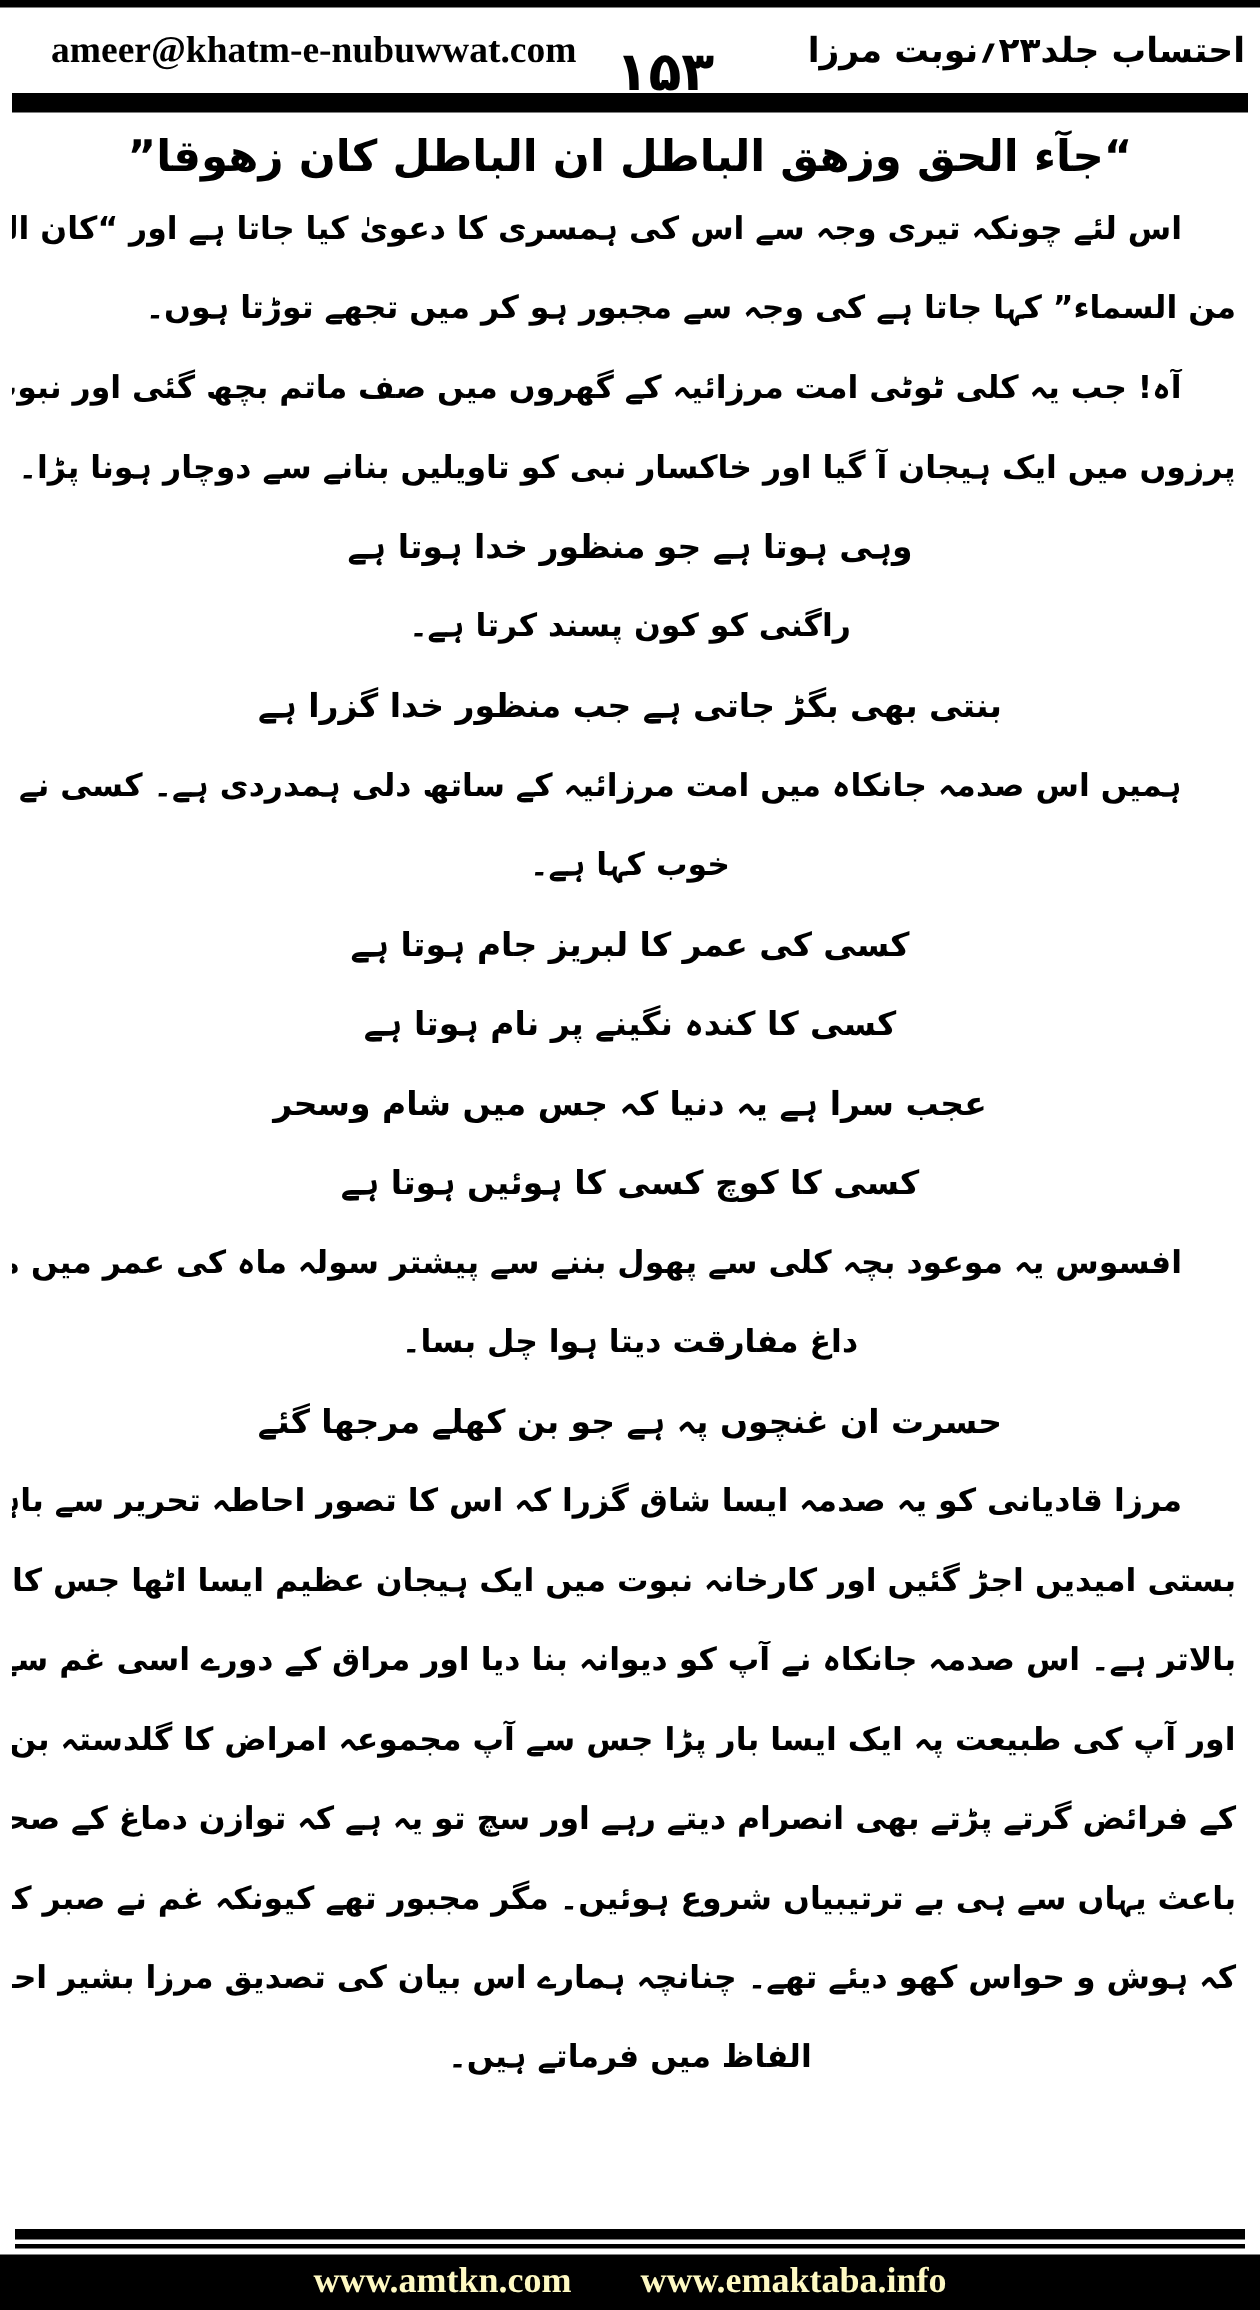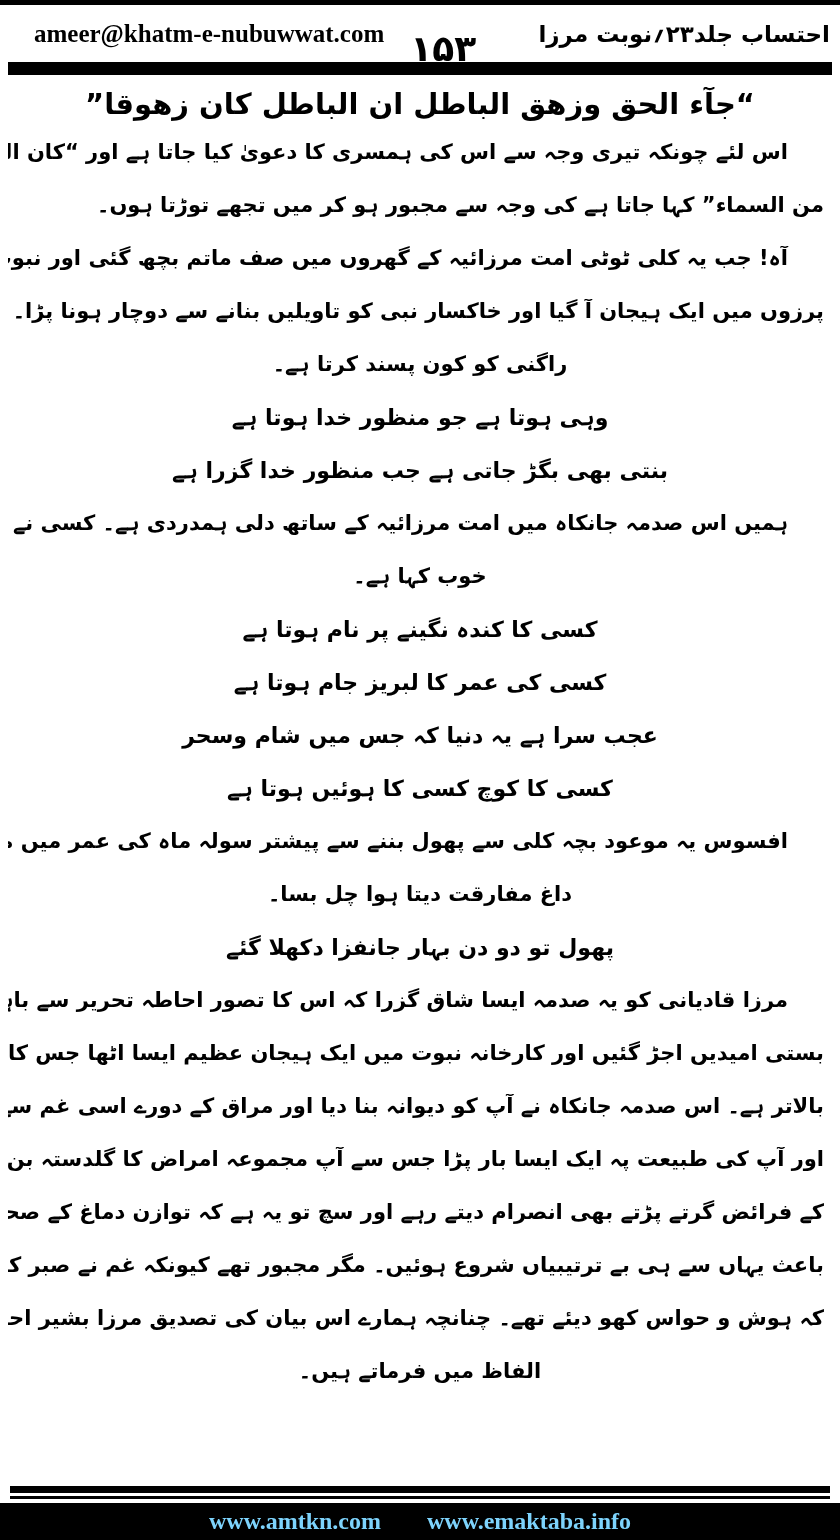--- a/index.html
+++ b/index.html
@@ -34,21 +34,21 @@
     padding:0 8px;
   }
   .center{text-align:center;}
   .indent{text-indent:36px;}
   .arabic{font-size:29px;}
   .verse{font-size:22px;}
   .footer{position:absolute;bottom:0;left:0;width:100%;}
   .footer-rule-thick{height:7px;background:#000;margin:0 10px 3px 10px;}
   .footer-rule-thin{height:3px;background:#000;margin:0 10px 4px 10px;}
   .footer-bar{
-    height:37px;background:#000;color:#7dd3fc;
+    height:37px;background:#000;color:#fef9c3;
     display:flex;align-items:center;justify-content:center;gap:46px;
     font:700 24px "Liberation Serif", serif;
   }
 </style>
 </head>
 <body>
 
 <div class="page">
 
   <div class="top-rule"></div>
@@ -60,32 +60,32 @@
   </div>
 
   <div class="header-rule"></div>
 
   <div class="body-text">
     <div class="ln center arabic">“جآء الحق وزهق الباطل ان الباطل كان زهوقا”</div>
     <div class="ln indent">اس لئے چونکہ تیری وجہ سے اس کی ہمسری کا دعویٰ کیا جاتا ہے اور “کان اللہ نزل</div>
     <div class="ln">من السماء” کہا جاتا ہے کی وجہ سے مجبور ہو کر میں تجھے توڑتا ہوں۔</div>
     <div class="ln indent">آہ! جب یہ کلی ٹوٹی امت مرزائیہ کے گھروں میں صف ماتم بچھ گئی اور نبوت کے</div>
     <div class="ln">پرزوں میں ایک ہیجان آ گیا اور خاکسار نبی کو تاویلیں بنانے سے دوچار ہونا پڑا۔ مگر بے وقت کی</div>
+    <div class="ln center verse">وہی ہوتا ہے جو منظور خدا ہوتا ہے</div>
     <div class="ln center">راگنی کو کون پسند کرتا ہے۔</div>
-    <div class="ln center verse">وہی ہوتا ہے جو منظور خدا ہوتا ہے</div>
     <div class="ln center verse">بنتی بھی بگڑ جاتی ہے جب منظور خدا گزرا ہے</div>
     <div class="ln indent">ہمیں اس صدمہ جانکاہ میں امت مرزائیہ کے ساتھ دلی ہمدردی ہے۔ کسی نے کیا</div>
     <div class="ln center">خوب کہا ہے۔</div>
+    <div class="ln center verse">کسی کی عمر کا لبریز جام ہوتا ہے</div>
     <div class="ln center verse">کسی کا کندہ نگینے پر نام ہوتا ہے</div>
-    <div class="ln center verse">کسی کی عمر کا لبریز جام ہوتا ہے</div>
     <div class="ln center verse">عجب سرا ہے یہ دنیا کہ جس میں شام وسحر</div>
     <div class="ln center verse">کسی کا کوچ کسی کا ہوئیں ہوتا ہے</div>
     <div class="ln indent">افسوس یہ موعود بچہ کلی سے پھول بننے سے پیشتر سولہ ماہ کی عمر میں مرزا قادیانی کو بے</div>
     <div class="ln center">داغ مفارقت دیتا ہوا چل بسا۔</div>
-    <div class="ln center verse">پھول تو دو دن بہار جانفزا دکھلا گئے</div>
+    <div class="ln center verse">حسرت ان غنچوں پہ ہے جو بن کھلے مرجھا گئے</div>
     <div class="ln indent">مرزا قادیانی کو یہ صدمہ ایسا شاق گزرا کہ اس کا تصور احاطہ تحریر سے باہر ہے۔ آپ کی</div>
     <div class="ln">بستی امیدیں اجڑ گئیں اور کارخانہ نبوت میں ایک ہیجان عظیم ایسا اٹھا جس کا تصور احاطہ تفکر سے</div>
     <div class="ln">بالاتر ہے۔ اس صدمہ جانکاہ نے آپ کو دیوانہ بنا دیا اور مراق کے دورے اسی غم سے شروع ہوئے</div>
     <div class="ln">اور آپ کی طبیعت پہ ایک ایسا بار پڑا جس سے آپ مجموعہ امراض کا گلدستہ بن گئے۔ مگر تاہم نبوت</div>
     <div class="ln">کے فرائض گرتے پڑتے بھی انصرام دیتے رہے اور سچ تو یہ ہے کہ توازن دماغ کے صحیح نہ رہنے کے</div>
     <div class="ln">باعث یہاں سے ہی بے ترتیبیاں شروع ہوئیں۔ مگر مجبور تھے کیونکہ غم نے صبر کو ایسا تاراج کیا تھا</div>
     <div class="ln">کہ ہوش و حواس کھو دیئے تھے۔ چنانچہ ہمارے اس بیان کی تصدیق مرزا بشیر احمد صاحب ذیل</div>
     <div class="ln center">الفاظ میں فرماتے ہیں۔</div>
   </div>
 

